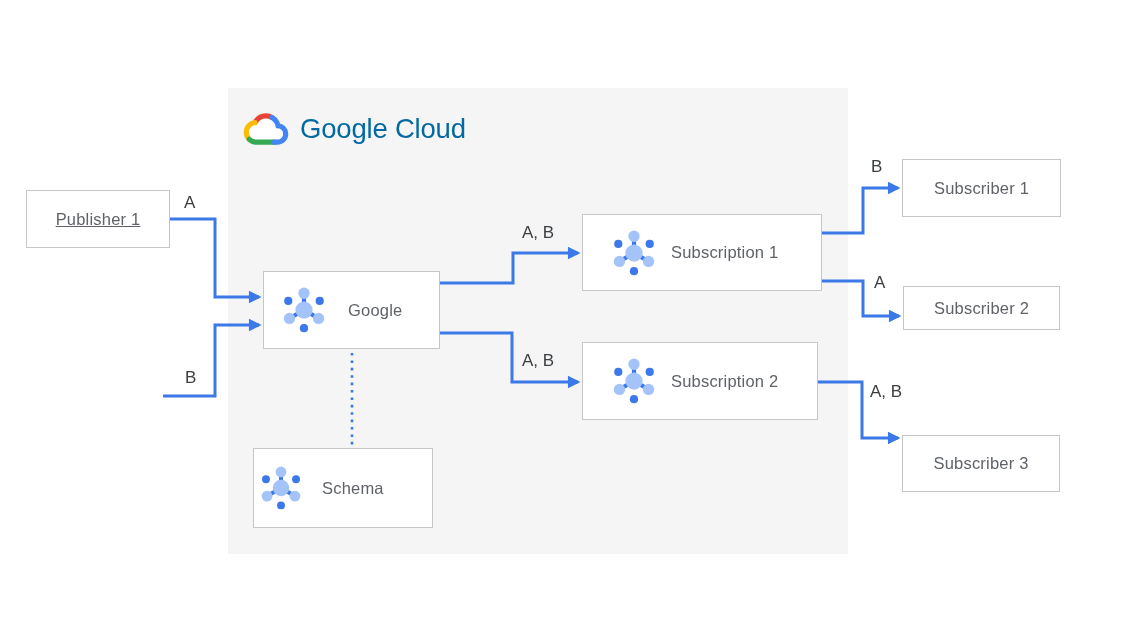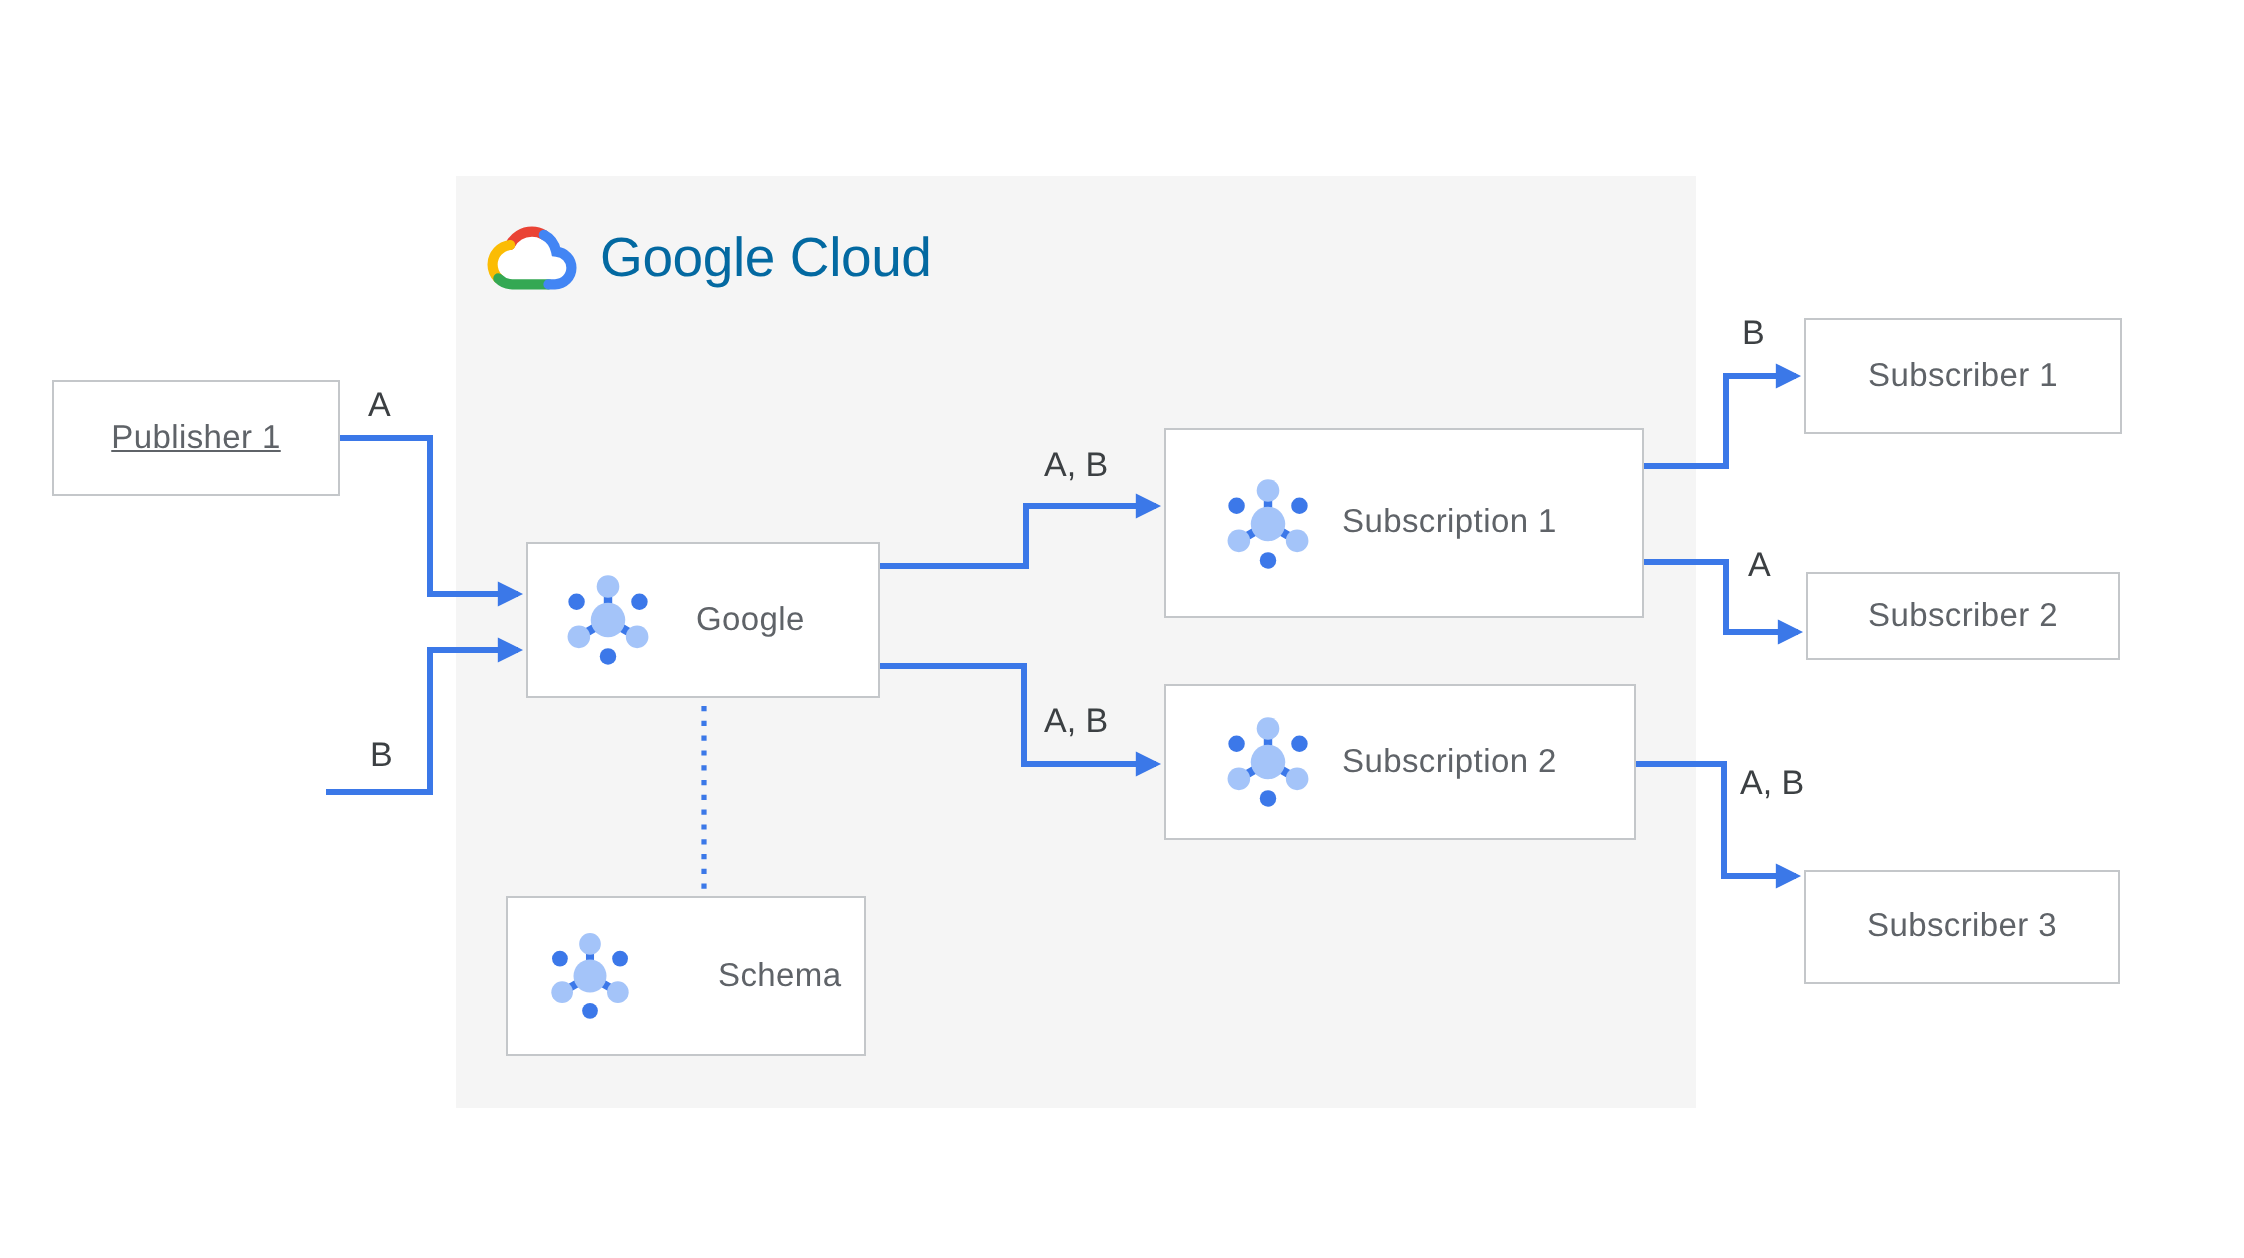--- a/index.html
+++ b/index.html
@@ -47,22 +47,22 @@
     color: #5f6368;
     font-size: 16.5px;
     letter-spacing: 0.2px;
     white-space: nowrap;
   }
   .icon-node { justify-content: flex-start; }
   .icon-node .pubsub { flex: 0 0 auto; }
   .node-publisher1 { left: 26px;  top: 190px; width: 144px; height: 58px; text-decoration: underline; }
   .node-publisher2 { left: 23px;  top: 372px; width: 141px; height: 57px; }
   .node-topic      { left: 263px; top: 271px; width: 177px; height: 78px; padding-left: 17px; gap: 21px; }
-  .node-schema     { left: 253px; top: 448px; width: 180px; height: 80px; padding-left: 19px; gap: 42px; }
-  .node-sub1       { left: 582px; top: 214px; width: 240px; height: 95px; padding-left: 28px; gap: 14px; }
+  .node-schema     { left: 253px; top: 448px; width: 180px; height: 80px; padding-left: 5px; gap: 19px; }
+  .node-sub1       { left: 582px; top: 214px; width: 240px; height: 77px; padding-left: 28px; gap: 14px; }
   .node-sub2       { left: 582px; top: 342px; width: 236px; height: 78px; padding-left: 28px; gap: 14px; }
   .node-subscriber1 { left: 902px; top: 159px; width: 159px; height: 58px; }
   .node-subscriber2 { left: 903px; top: 286px; width: 157px; height: 44px; }
   .node-subscriber3 { left: 902px; top: 409px; width: 158px; height: 57px; margin-top: 26px; }
   .edge-label {
     position: absolute;
     color: #3c4043;
     font-size: 17px;
     white-space: nowrap;
   }

